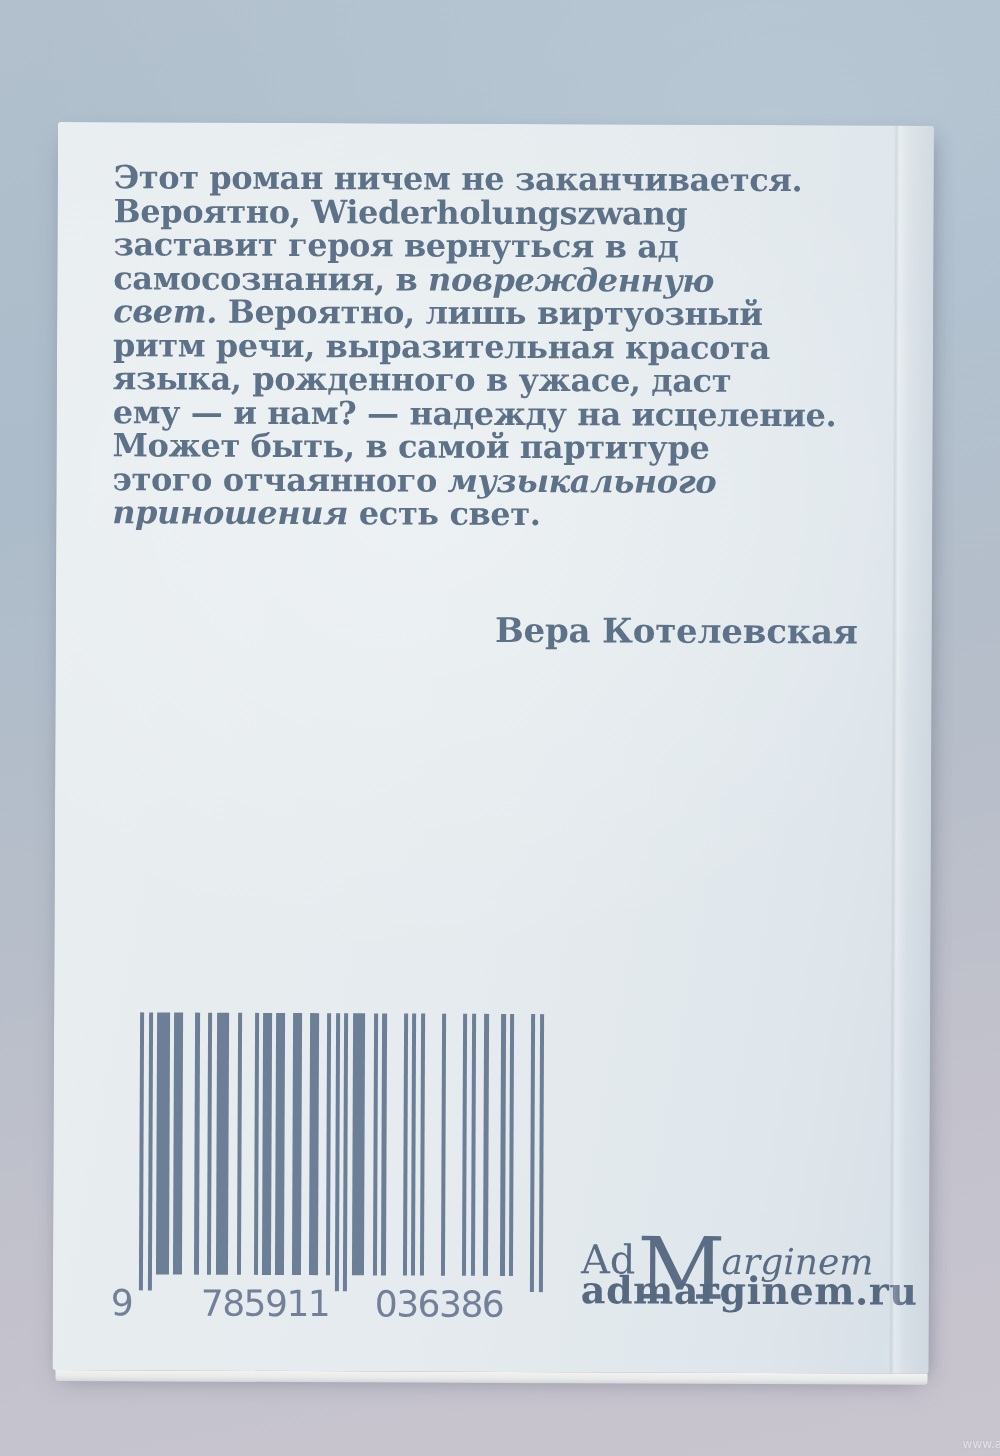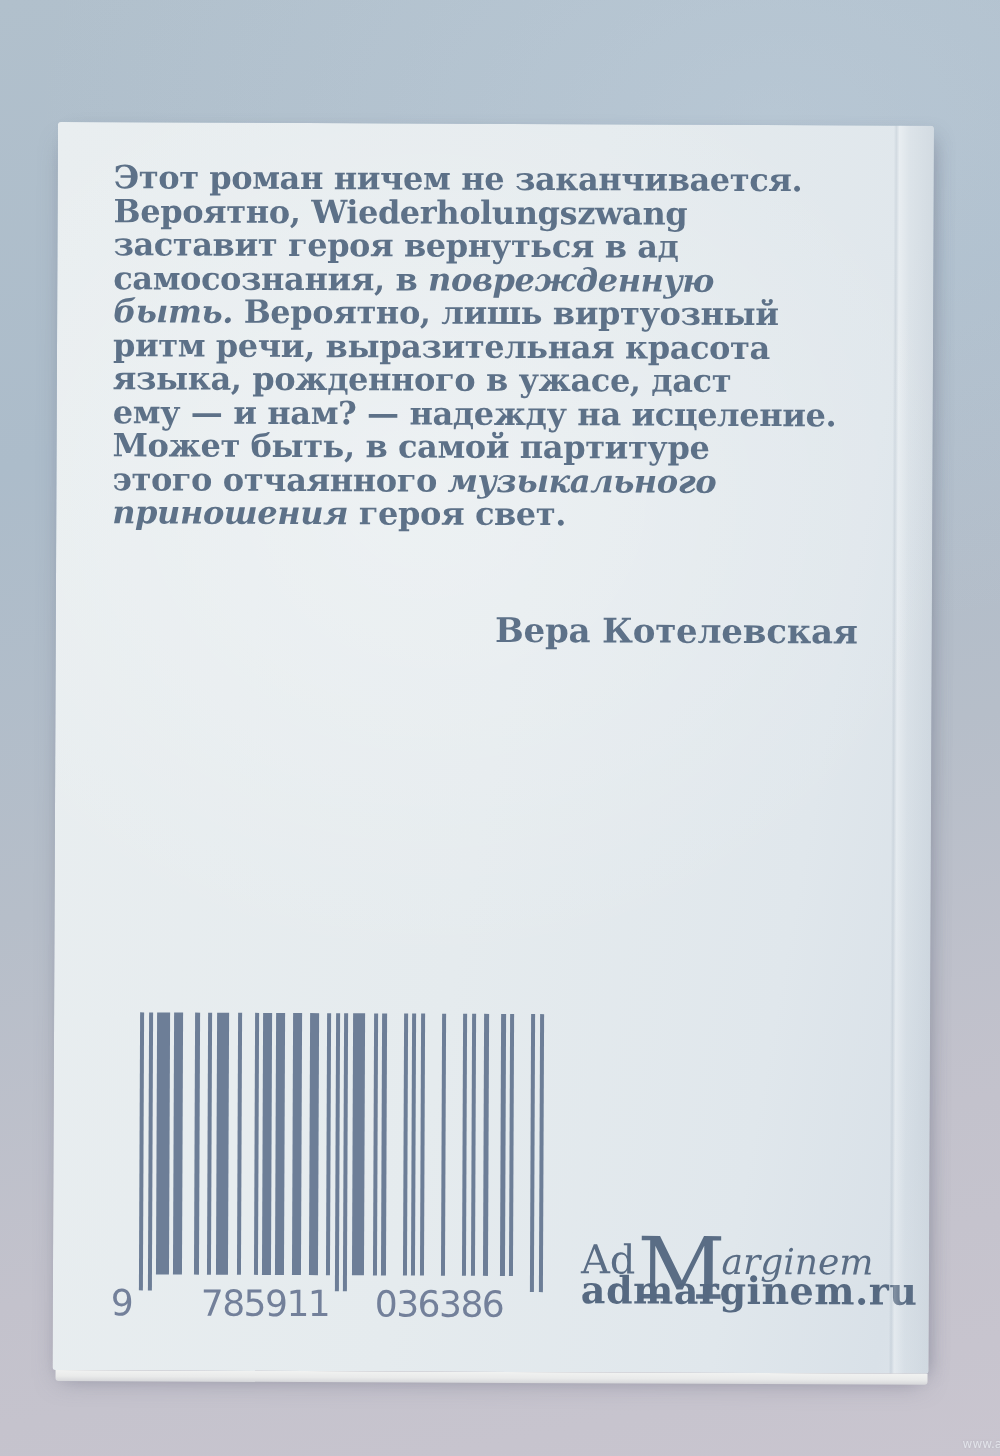--- a/index.html
+++ b/index.html
@@ -151,27 +151,27 @@
 
 <div class="photo">
 
   <div class="book">
 
     <div class="blurb">
         <div class="blurb-line"><span>Этот роман ничем не заканчивается.</span></div>
         <div class="blurb-line"><span>Вероятно, Wiederholungszwang</span></div>
         <div class="blurb-line"><span>заставит героя вернуться в ад</span></div>
         <div class="blurb-line"><span>самосознания, в </span><em>поврежденную</em></div>
-        <div class="blurb-line"><em>быть.</em><span> Вероятно, лишь виртуозный</span></div>
+        <div class="blurb-line"><em>свет.</em><span> Вероятно, лишь виртуозный</span></div>
         <div class="blurb-line"><span>ритм речи, выразительная красота</span></div>
         <div class="blurb-line"><span>языка, рожденного в ужасе, даст</span></div>
         <div class="blurb-line"><span>ему — и нам? — надежду на исцеление.</span></div>
         <div class="blurb-line"><span>Может быть, в самой партитуре</span></div>
         <div class="blurb-line"><span>этого отчаянного </span><em>музыкального</em></div>
-        <div class="blurb-line"><em>приношения</em><span> героя свет.</span></div>
+        <div class="blurb-line"><em>приношения</em><span> есть свет.</span></div>
       </div>
 
     <div class="author">Вера Котелевская</div>
 
     <div class="barcode-block">
       <div class="bars" id="barcode-bars">
           <div class="bar" style="left: 0px; width: 4.25px; height: 278px;"></div>
           <div class="bar" style="left: 8.51px; width: 4.25px; height: 278px;"></div>
           <div class="bar" style="left: 17.01px; width: 12.76px; height: 262px;"></div>
           <div class="bar" style="left: 34.02px; width: 8.51px; height: 262px;"></div>

